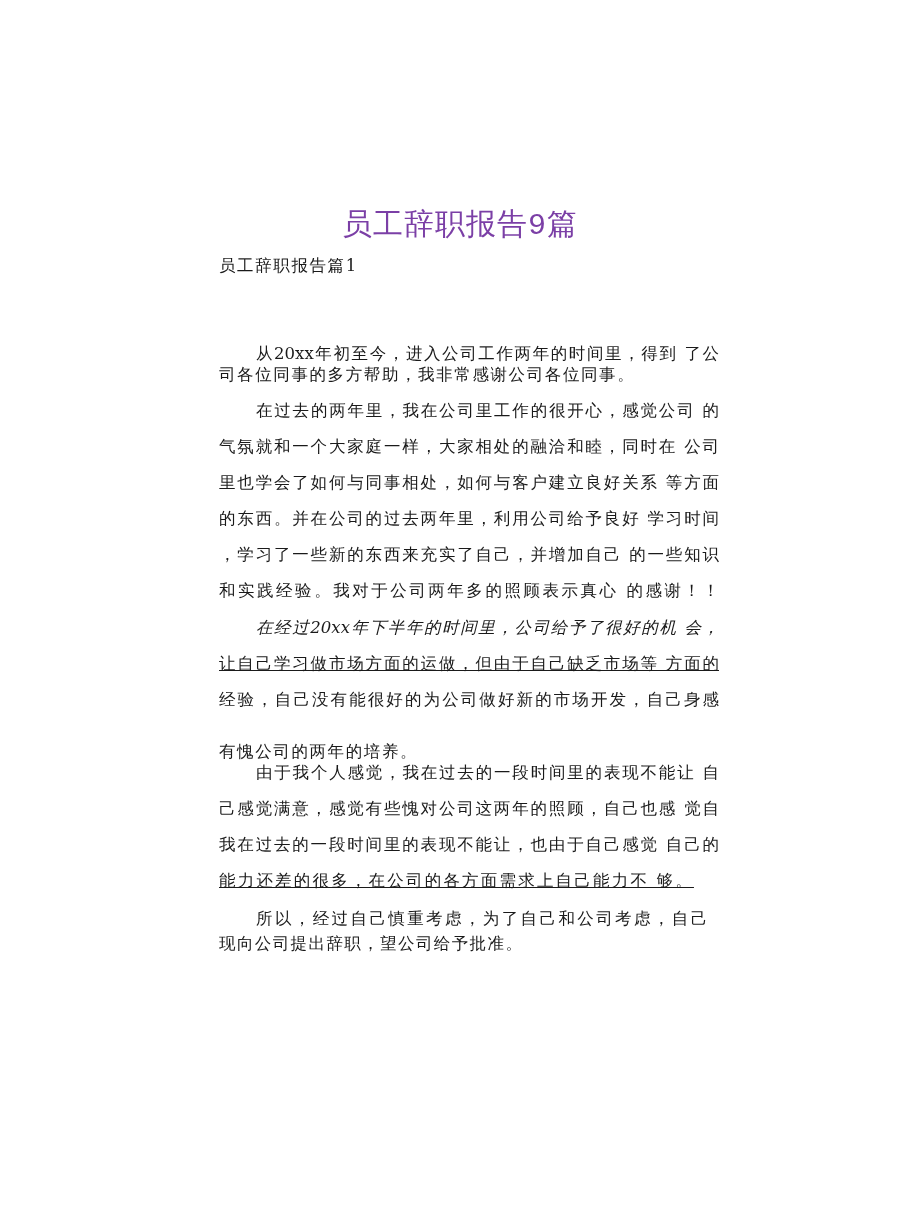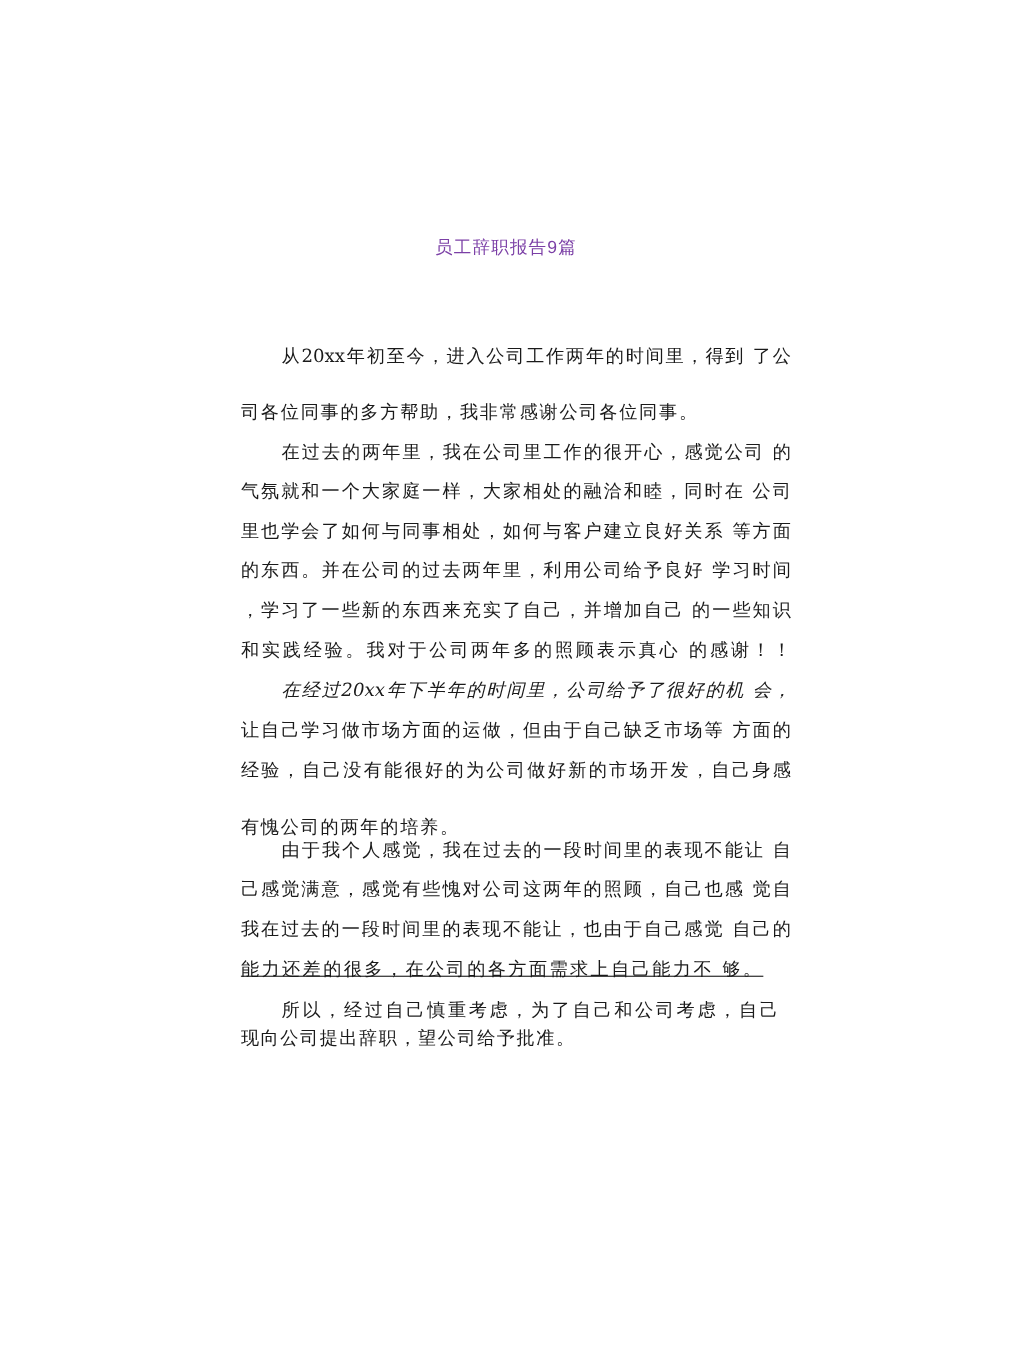--- a/index.html
+++ b/index.html
@@ -21,22 +21,22 @@
       top: 0;
       width: 920px;
       height: 1225px;
     }
     .title {
       position: absolute;
       left: 0;
       width: 920px;
       top: 210px;
       text-align: center;
-      font-family: Liberation Sans, sans-serif;
-      font-size: 16px;
+      font-family: Liberation Mono, monospace;
+      font-size: 30px;
       line-height: 32px;
       color: #7b3fa6;
       letter-spacing: 1px;
     }
     .line {
       position: absolute;
       left: 219px;
       width: 500px;
       font-size: 16.5px;
       line-height: 24px;
@@ -50,38 +50,39 @@
       letter-spacing: 0;
     }
   </style>
 </head>
 <body>
 
 <div class="page">
 
   <div class="title">员工辞职报告9篇</div>
 
+  <div class="line" style="top:254px;">员工辞职报告篇1</div>
 
   <div>
-    <div class="line indent justify" style="top:312px;">从20xx年初至今，进入公司工作两年的时间里，得到 了公</div>
+    <div class="line indent justify" style="top:342px;">从20xx年初至今，进入公司工作两年的时间里，得到 了公</div>
     <div class="line justify" style="top:363px; width:420px; letter-spacing:1.6px; text-align:left; text-align-last:left;">司各位同事的多方帮助，我非常感谢公司各位同事。</div>
   </div>
 
   <div>
     <div class="line indent justify" style="top:399px;">在过去的两年里，我在公司里工作的很开心，感觉公司 的</div>
     <div class="line justify" style="top:435px;">气氛就和一个大家庭一样，大家相处的融洽和睦，同时在 公司</div>
     <div class="line justify" style="top:471px;">里也学会了如何与同事相处，如何与客户建立良好关系 等方面</div>
     <div class="line justify" style="top:507px;">的东西。并在公司的过去两年里，利用公司给予良好 学习时间</div>
     <div class="line justify" style="top:543px;">，学习了一些新的东西来充实了自己，并增加自己 的一些知识</div>
     <div class="line justify" style="top:579px;">和实践经验。我对于公司两年多的照顾表示真心 的感谢！！</div>
   </div>
 
   <div>
     <div class="line indent justify" style="top:616px;font-style:italic;">在经过20xx年下半年的时间里，公司给予了很好的机 会，</div>
-    <div class="line justify" style="top:652px;">让自己学习做市场方面的运做，但由于自己缺乏市场等 方面的</div>
+    <div class="line justify" style="top:652px;text-decoration:underline;">让自己学习做市场方面的运做，但由于自己缺乏市场等 方面的</div>
     <div class="line justify" style="top:688px;">经验，自己没有能很好的为公司做好新的市场开发，自己身感</div>
     <div class="line" style="top:704px;margin-top:36px;">有愧公司的两年的培养。</div>
   </div>
 
   <div>
     <div class="line indent justify" style="top:761px;">由于我个人感觉，我在过去的一段时间里的表现不能让 自</div>
     <div class="line justify" style="top:797px;">己感觉满意，感觉有些愧对公司这两年的照顾，自己也感 觉自</div>
     <div class="line justify" style="top:833px;">我在过去的一段时间里的表现不能让，也由于自己感觉 自己的</div>
     <div class="line" style="top:869px; letter-spacing:2.2px;text-decoration:underline;">能力还差的很多，在公司的各方面需求上自己能力不 够。</div>
   </div>

